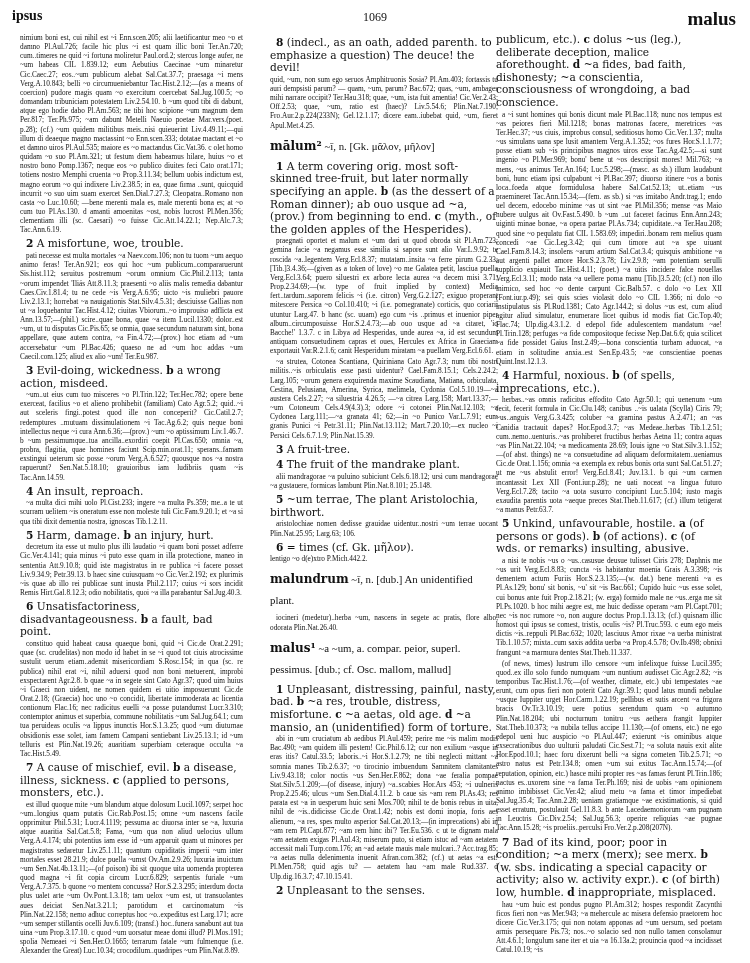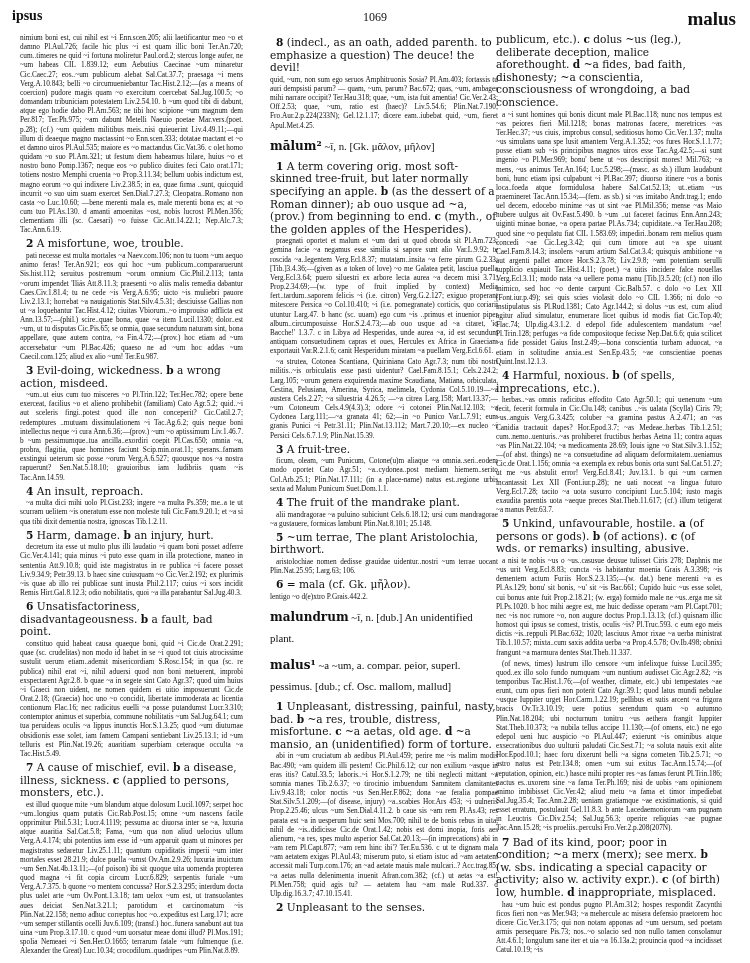--- a/index.html
+++ b/index.html
@@ -45,28 +45,28 @@
     <p class="cite">est illud quoque mite ~um blandum atque dolosum Lucil.1097; serpet hoc ~um..longius quam putatis Cic.Rab.Post.15; omne ~um nascens facile opprimitur Phil.5.31; Lucr.4.1119; pessuma ac diuorsa inter se ~a, luxuria atque auaritia Sal.Cat.5.8; Fama, ~um qua non aliud uelocius ullum Verg.A.4.174; ubi potentius iam esse id ~um apparuit quam ut minores per magistratus sedaretur Liv.25.1.11; quantum cupiditatis imperii ~um inter mortales esset 28.21.9; dulce puella ~umst Ov.Am.2.9.26; luxuria inuictum ~um Sen.Nat.4b.13.11;—(of poison) ibi sit quoque uita uomenda propterea quod magna ~i fit copia circum Lucr.6.829; serpentis furiale ~um Verg.A.7.375. b quone ~o mentem concussa? Hor.S.2.3.295; interdum docta plus ualet arte ~um Ov.Pont.1.3.18; tam uelox ~um est, ut transuolantes aues deiciat Sen.Nat.3.21.1; parotidum et carcinomatum ~is Plin.Nat.22.158; nemo adhuc correptus hoc ~o..expeditus est Larg.171; acre ~um semper stillantis ocelli Juv.6.109; (transf.) hoc..funera sanabunt aut tua uina ~um Prop.3.17.10. c quod ~um uorsatur meae domi illud? Pl.Mos.191; spolia Nemeaei ~i Sen.Her.O.1665; terrarum fatale ~um fulmenque (i.e. Alexander the Great) Luc.10.34; crocodilum..quadripes ~um Plin.Nat.8.89.</p>
   </div>
 <div class="col col2">
     <p class="sense"><span class="num">8</span> <span>(indecl., as an oath, added parenth. to emphasize a question) The deuce! the devil!</span></p>
     <p class="cite noindent">quid, ~um, non sum ego seruos Amphitruonis Sosia? Pl.Am.403; fortassis tu auri dempsisti parum? — quam, ~um, parum? Bac.672; quas, ~um, ambages mihi narrare occipit? Ter.Hau.318; quae, ~um, ista fuit amentia! Cic.Ver.2.43; Off.2.53; quae, ~um, ratio est (haec)? Liv.5.54.6; Plin.Nat.7.190; Fro.Aur.2.p.224(233N); Gel.12.1.17; dicere eam..iubebat quid, ~um, fieret Apul.Met.4.25.</p>
     <p class="entry"><span class="lemma">mālum²</span> <span>~ī, n. [Gk. μᾶλον, μῆλον]</span></p>
     <p class="sense"><span class="num">1</span> <span>A term covering orig. most soft-skinned tree-fruit, but later normally specifying an apple.</span> <span class="num">b</span> <span>(as the dessert of a Roman dinner); ab ouo usque ad ~a, (prov.) from beginning to end.</span> <span class="num">c</span> <span>(myth., of the golden apples of the Hesperides).</span></p>
     <p class="cite">praegnati oportet et malum et ~um dari ut quod obroda sit Pl.Am.723; gemina facie ~a negamus esse similia si sapore sunt alio Var.L.9.92; te roscida ~a..legentem Verg.Ecl.8.37; mutatam..insita ~a ferre pirum G.2.33; [Tib.]3.4.36;—(given as a token of love) ~o me Galatea petit, lasciua puella Verg.Ecl.3.64; puero siluestri ex arbore lecta aurea ~a decem misi 3.71; Prop.2.34.69;—(w. type of fruit implied by context) Media fert..tardum..saporem felicis ~i (i.e. citron) Verg.G.2.127; exiguo properant mitescere Persica ~o Col.10.410; ~i (i.e. pomegranate) corticis, quo coriarii utuntur Larg.47. b hanc (sc. uuam) ego cum ~is ..primus et inuenior piper album..circumposuisse Hor.S.2.4.73;—ab ouo usque ad ~a citaret, 'io Bacche!' 1.3.7. c in Libya ad Hesperidas, unde aurea ~a, id est secundum antiquam consuetudinem capras et oues, Hercules ex Africa in Graeciam exportauit Var.R.2.1.6; canit Hesperidum miratam ~a puellam Verg.Ecl.6.61.</p>
     <p class="cite">~a strutea, Cotonea Scantiana, Quiriniana Cato Agr.7.3; num tibi nostri militis..~is orbiculatis esse pasti uidentur? Cael.Fam.8.15.1; Cels.2.24.2; Larg.105; ~orum genera exquirenda maxime Scaudiana, Matiana, orbiculata, Cestina, Pelusiana, Amerina, Syrica, melimela, Cydonia Col.5.10.19—~a austera Cels.2.27; ~a siluestria 4.26.5; —~a citrea Larg.158; Mart.13.37;—~um Cotoneum Cels.4.9(4.3).3; odore ~i cotonei Plin.Nat.12.103; ~a Cydonea Larg.111;—~a granata 41; 62;—in ~o Punico Var.L.7.91; eum granis Punici ~i Petr.31.11; Plin.Nat.13.112; Mart.7.20.10;—ex nucleo ~i Persici Cels.6.7.1.9; Plin.Nat.15.39.</p>
     <p class="sense"><span class="num">3</span> <span>A fruit-tree.</span></p>
-    <p class="cite">ficum, oleam, ~um Punicum, Cotone(u)m aliaque ~a omnia..seri..eodem modo oportet Cato Agr.51; ~a..cydonea..post mediam hiemem..serito Col.Arb.25.1; Plin.Nat.17.111; (in a place-name) natus est..regione urbis sexta ad Malum Punicum Suet.Dom.1.1.</p>
     <p class="sense"><span class="num">4</span> <span>The fruit of the mandrake plant.</span></p>
     <p class="cite">alii mandragorae ~a puluino subiciunt Cels.6.18.12; ursi cum mandragorae ~a gustauere, formicas lambunt Plin.Nat.8.101; 25.148.</p>
     <p class="sense"><span class="num">5</span> <span>~um terrae, The plant Aristolochia, birthwort.</span></p>
     <p class="cite">aristolochiae nomen dedisse grauidae uidentur..nostri ~um terrae uocant Plin.Nat.25.95; Larg.63; 106.</p>
-    <p class="sense"><span class="num">6</span> <span>= mala (cf. Gk. μῆλον).</span></p>
-    <p class="cite noindent">lentigo ~o d(e)xtro P.Grais.442.2.</p>
+    <p class="sense"><span class="num">6</span> <span>= times (cf. Gk. μῆλον).</span></p>
+    <p class="cite noindent">lentigo ~o d(e)xtro P.Mich.442.2.</p>
     <p class="entry"><span class="lemma">malundrum</span> <span>~ī, n. [dub.] An unidentified plant.</span></p>
+    <p class="cite">iocineri (medetur)..herba ~um, nascens in segete ac pratis, flore albo, odorata Plin.Nat.26.40.</p>
     <p class="entry"><span class="lemma">malus¹</span> <span>~a ~um, a. compar. peior, superl. pessimus. [dub.; cf. Osc. mallom, mallud]</span></p>
     <p class="sense"><span class="num">1</span> <span>Unpleasant, distressing, painful, nasty, bad.</span> <span class="num">b</span> <span>~a res, trouble, distress, misfortune.</span> <span class="num">c</span> <span>~a aetas, old age.</span> <span class="num">d</span> <span>~a mansio, an (unidentified) form of torture.</span></p>
     <p class="cite">abi in ~um cruciatum ab aedibus Pl.Aul.459; perire me ~is malim modis Bac.490; ~am quidem illi pestem! Cic.Phil.6.12; cur non exilium ~asque in eras itis? Catul.33.5; laboris..~i Hor.S.1.2.79; ne tibi neglecti mittant ~a somnia manes Tib.2.6.37; ~o tirocinio imbuendum Samnitem clamitantes Liv.9.43.18; color noctis ~us Sen.Her.F.862; dona ~ae feralia pompae Stat.Silv.5.1.209;—(of disease, injury) ~a..scabies Hor.Ars 453; ~i uulneris Prop.2.25.46; ulcus ~um Sen.Dial.4.11.2. b caue sis ~am rem Pl.As.43; res parata est ~a in uesperum huic seni Mos.700; nihil te de bonis rebus in uita, nihil de ~is..didicisse Cic.de Orat.1.42; nobis est domi inopia, foris aes alienum, ~a res, spes multo asperior Sal.Cat.20.13;—(in imprecations) abi in ~am rem Pl.Capt.877; ~am rem hinc ibi'? Ter.Eu.536. c ut te dignam mala ~am aetatem exigas Pl.Aul.43; miserum puto, si etiam istuc ad ~am aetatem accessit mali Turp.com.176; an ~ad aetate mauis male mulcari..? Acc.trag.85; ~a aetas nulla delenimenta inuenit Afran.com.382; (cf.) ut aetas ~a est! Pl.Men.758; quid agis tu? — aetatem hau ~am male Rud.337. d Ulp.dig.16.3.7; 47.10.15.41.</p>
     <p class="sense"><span class="num">2</span> <span>Unpleasant to the senses.</span></p>
   </div>
 <div class="col col3">
     <p class="sense cont"><span>publicum, etc.).</span> <span class="num">c</span> <span>dolus ~us (leg.), deliberate deception, malice aforethought.</span> <span class="num">d</span> <span>~a fides, bad faith, dishonesty; ~a conscientia, consciousness of wrongdoing, a bad conscience.</span></p>
     <p class="cite">a ~i sunt homines qui bonis dicunt male Pl.Bac.118; nunc nos tempus est ~as peiores fieri Mil.1218; bonas matronas facere, meretrices ~as Ter.Hec.37; ~us ciuis, improbus consul, seditiosus homo Cic.Ver.1.37; multa ~us simulans uana spe lusit amantem Verg.A.1.352; ~os fures Hor.S.1.1.77; posse etiam sub ~is principibus magnos uiros esse Tac.Ag.42.5;—si sunt ingenio ~o Pl.Mer.969; bonu' bene ut ~os descripsit mores! Mil.763; ~a mens, ~us animus Ter.An.164; Luc.5.298;—(masc. as sb.) illum laudabunt boni, hunc etiam ipsi culpabunt ~i Pl.Bac.397; diuorso itinere ~os a bonis loca..foeda atque formidulosa habere Sal.Cat.52.13; ut..etiam ~us praemineret Tac.Ann.15.34;—(fem. as sb.) si ~as imitabo Andr.trag.1; endo uel decem, edocebo minime ~as ut sint ~ae Pl.Mil.356; mense ~as Maio nubere uulgus ait Ov.Fast.5.490. b ~um ..ut faceret facinus Enn.Ann.243; uiginti minae bonae, ~a opera partae Pl.As.734; cupiditate..~a Ter.Hau.208; quod sine ~o pequlatu fiat CIL 1.583.69; impediri..bonam rem melius quam concedi ~ae Cic.Leg.3.42; qui cum timore aut ~a spe uiuant Cael.Fam.8.14.3; insolens ~arum artium Sal.Cat.3.4; quisquis ambitione ~a aut argenti pallet amore Hor.S.2.3.78; Liv.2.9.8; ~am potentiam serulli supplicio expiauit Tac.Hist.4.11; (poet.) ~a uitis incidere falce nouellas Verg.Ecl.3.11; modo nata ~a uellere poma manu [Tib.]3.5.20; (cf.) non illo inimico, sed hoc ~o dente carpunt Cic.Balb.57. c dolo ~o Lex XII (Font.iur.p.49); sei quis scies violasit dolo ~o CIL 1.366; ni dolo ~o instipulatus sis Pl.Rud.1381; Cato Agr.144.2; si dolus ~us est, cum aliud agitur aliud simulatur, enumerare licet quibus id modis fiat Cic.Top.40; Flac.74; Ulp.dig.4.3.1.2. d edepol fide adulescentem mandatum ~ae! Pl.Trin.128; perfugas ~a fide compositoque fecisse Nep.Dat.6.6; quia scilicet ~a fide possidet Gaius Inst.2.49;—bona conscientia turbam aduocat, ~a etiam in solitudine anxia..est Sen.Ep.43.5; ~ae conscientiae poenas Quint.Inst.12.1.3.</p>
     <p class="sense"><span class="num">4</span> <span>Harmful, noxious.</span> <span class="num">b</span> <span>(of spells, imprecations, etc.).</span></p>
     <p class="cite">herbas..~as omnis radicitus effodito Cato Agr.50.1; qui uenenum ~um fecit, fecerit formula in Cic.Clu.148; canibus ..~is ualata (Scylla) Ciris 79; ~us..anguis Verg.G.3.425; coluber ~a gramina pastus A.2.471; an ~as Canidia tractauit dapes? Hor.Epod.3.7; ~as Medeae..herbas Tib.1.2.51; cum..nemo..uenturis..~as prohiberet fructibus herbas Aetna 11; contra aquas ~as Plin.Nat.22.104; ~a medicamenta 28.69; Iouis igne ~o Stat.Silv.3.1.152;—(of abst. things) ne ~a consuetudine ad aliquam deformitatem..ueniamus Cic.de Orat.1.156; omnia ~a exempla ex rebus bonis orta sunt Sal.Cat.51.27; ut me ~us abstulit error! Verg.Ecl.8.41; Juv.13.1. b qui ~um carmen incantassit Lex XII (Font.iur.p.28); ne uati noceat ~a lingua futuro Verg.Ecl.7.28; tacito ~a uota susurro concipiunt Luc.5.104; iusto magis exaudita parentis uota ~aeque preces Stat.Theb.11.617; (cf.) illum tetigerat ~a manus Petr.63.7.</p>

